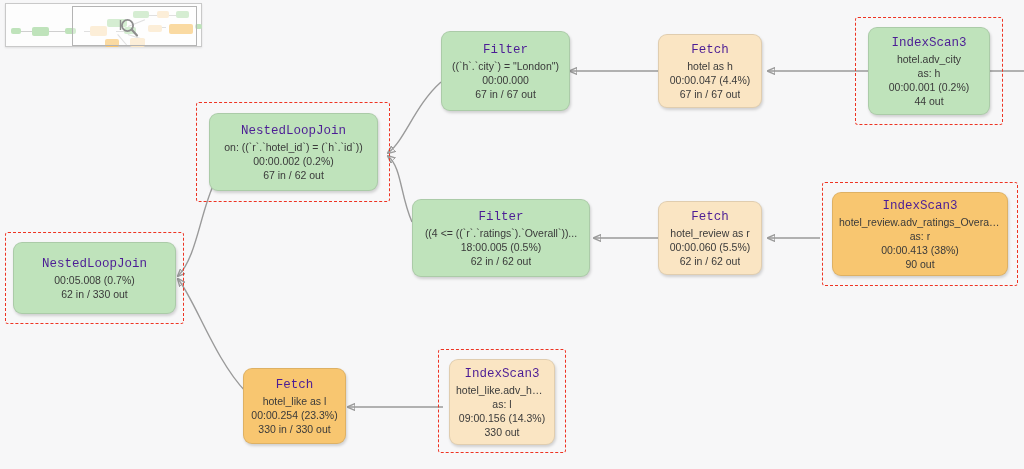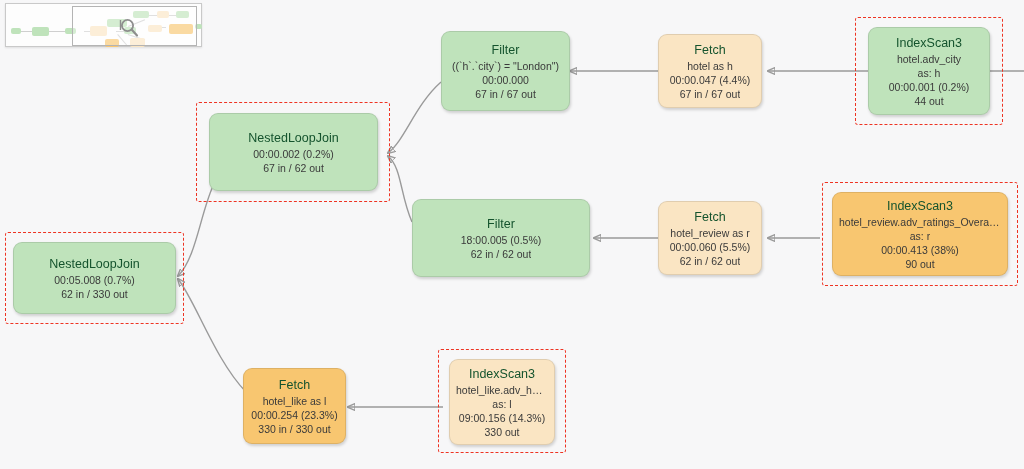--- a/index.html
+++ b/index.html
@@ -22,21 +22,21 @@
     position:absolute;
     box-sizing:border-box;
     border-radius:9px;
     border:1px solid rgba(0,0,0,.10);
     box-shadow:1px 2px 3px rgba(0,0,0,.16);
     text-align:center;
     color:#333;
     display:flex;flex-direction:column;justify-content:center;align-items:center;
     padding:4px 6px;
   }
-  .node .title{font-size:12.5px;font-weight:400;color:#14532d;line-height:16px;margin-bottom:1px;}
+  .node .title{font-size:12.5px;font-weight:400;color:#4c1d95;line-height:16px;margin-bottom:1px;font-family:Liberation Mono, monospace;}
   .node .line{font-size:10.5px;line-height:14px;color:#3a3a3a;white-space:nowrap;overflow:hidden;text-overflow:ellipsis;max-width:100%;}
   .green{background:#bfe3bb;}
   .orange-l{background:#fae5c3;}
   .orange-d{background:#f8c670;}
 
   
   .sel{
     position:absolute;
     border:1.6px dashed #ee3322;
     border-radius:3px;
@@ -118,26 +118,28 @@
   <div class="node green" style="left:868px;top:27px;width:122px;height:88px;">
     <div class="title">IndexScan3</div>
     <div class="line">hotel.adv_city</div>
     <div class="line">as: h</div>
     <div class="line">00:00.001 (0.2%)</div>
     <div class="line">44 out</div>
   </div>
 
   <div class="node green" style="left:209px;top:113px;width:169px;height:78px;">
     <div class="title">NestedLoopJoin</div>
+    <div class="line">on: ((`r`.`hotel_id`) = (`h`.`id`))</div>
     <div class="line">00:00.002 (0.2%)</div>
     <div class="line">67 in / 62 out</div>
   </div>
 
   <div class="node green" style="left:412px;top:199px;width:178px;height:78px;">
     <div class="title">Filter</div>
+    <div class="line">((4 &lt;= ((`r`.`ratings`).`Overall`))...</div>
     <div class="line">18:00.005 (0.5%)</div>
     <div class="line">62 in / 62 out</div>
   </div>
 
   <div class="node orange-l" style="left:658px;top:201px;width:104px;height:74px;">
     <div class="title">Fetch</div>
     <div class="line">hotel_review as r</div>
     <div class="line">00:00.060 (5.5%)</div>
     <div class="line">62 in / 62 out</div>
   </div>

